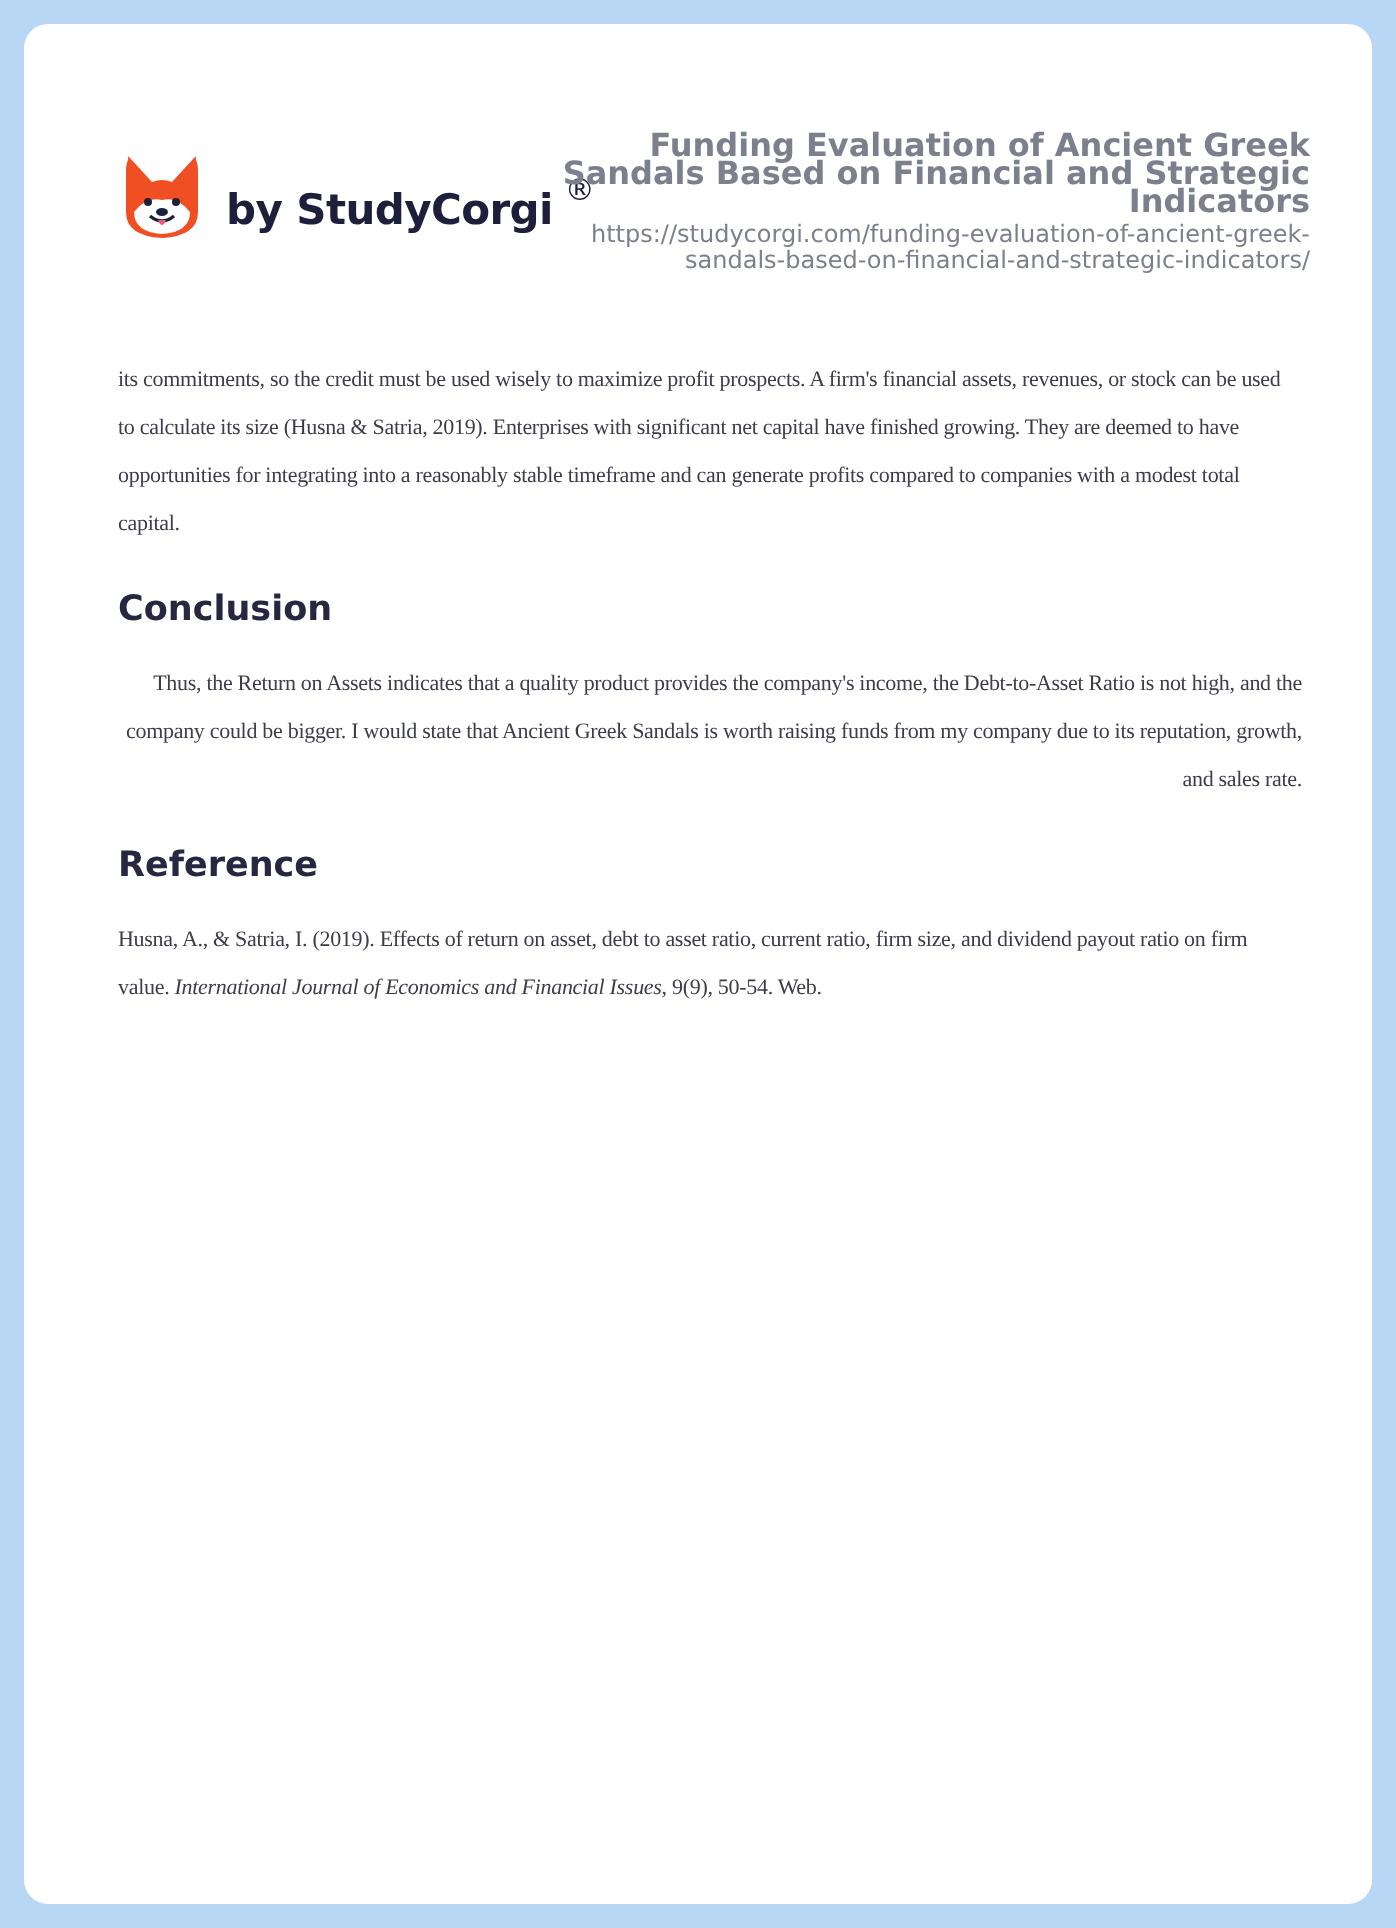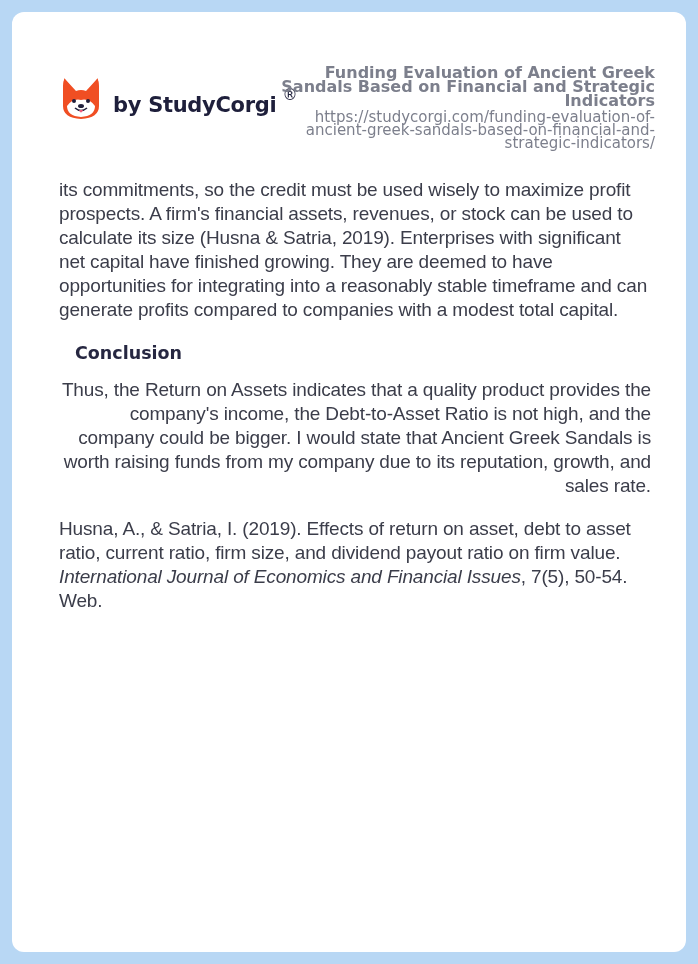--- a/index.html
+++ b/index.html
@@ -70,40 +70,40 @@
   .meta-title {
     font-family: "DejaVu Sans", sans-serif;
     font-weight: bold;
     font-size: 16px;
     line-height: 14px;
     color: #7c7f8c;
   }
   .meta-url {
     margin-top: 3px;
     font-family: "DejaVu Sans", sans-serif;
-    font-size: 15px;
+    font-size: 12px;
     line-height: 13px;
     color: #7c7f8c;
   }
   .content {
     position: absolute;
     left: 47px;
     top: 166px;
     width: 592px;
   }
   p {
     margin: 0;
-    font-family: Liberation Sans, sans-serif;
-    font-size: 19px;
+    font-family: Liberation Serif, serif;
+    font-size: 11px;
     line-height: 24px;
     color: #3b3d4a;
     letter-spacing: -0.15px;
   }
   h2 {
-    margin: 16px;
+    margin: 0;
     font-family: "DejaVu Sans", sans-serif;
     font-weight: bold;
     font-size: 17.5px;
     line-height: 24px;
     color: #262741;
   }
   .p1 { margin-bottom: 19px; }
   .h-conclusion { margin-bottom: 13px; }
   .p2 { margin-bottom: 19px; text-align: right; }
   .h-reference { margin-bottom: 13px; }
@@ -142,15 +142,16 @@
       <div class="meta-url">https://studycorgi.com/funding-evaluation-of-ancient-greek-sandals-based-on-financial-and-strategic-indicators/</div>
     </div>
   </div>
 
   <div class="content">
     <p class="p1">its commitments, so the credit must be used wisely to maximize profit prospects. A firm's financial assets, revenues, or stock can be used to calculate its size (Husna &amp; Satria, 2019). Enterprises with significant net capital have finished growing. They are deemed to have opportunities for integrating into a reasonably stable timeframe and can generate profits compared to companies with a modest total capital.</p>
 
     <h2 class="h-conclusion">Conclusion</h2>
     <p class="p2">Thus, the Return on Assets indicates that a quality product provides the company's income, the Debt-to-Asset Ratio is not high, and the company could be bigger. I would state that Ancient Greek Sandals is worth raising funds from my company due to its reputation, growth, and sales rate.</p>
 
-    <p class="p3"><span>Husna, A., &amp; Satria, I. (2019). Effects of return on asset, debt to asset ratio, current ratio, firm size, and dividend payout ratio on firm value. </span><em>International Journal of Economics and Financial Issues</em><span>, 7(5), 50-54. Web.</span></p>
+    <h2 class="h-reference">Reference</h2>
+    <p class="p3"><span>Husna, A., &amp; Satria, I. (2019). Effects of return on asset, debt to asset ratio, current ratio, firm size, and dividend payout ratio on firm value. </span><em>International Journal of Economics and Financial Issues</em><span>, 9(9), 50-54. Web.</span></p>
   </div>
 </div>
 
 </body></html>

